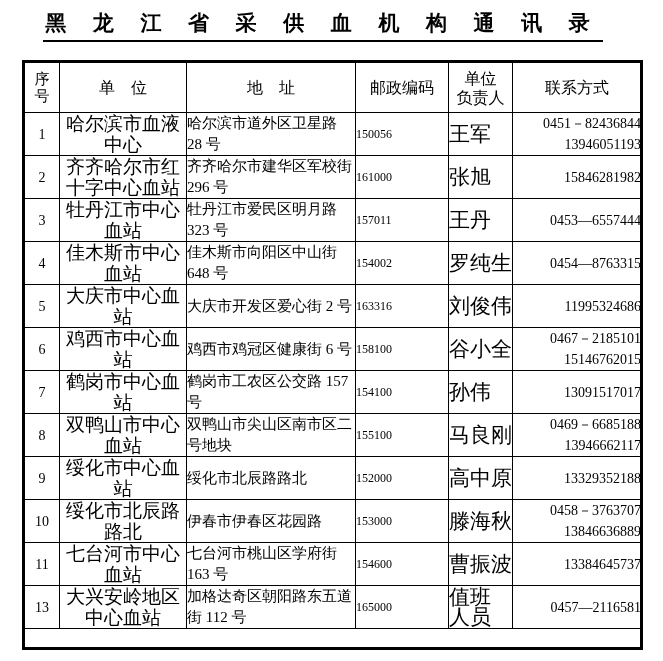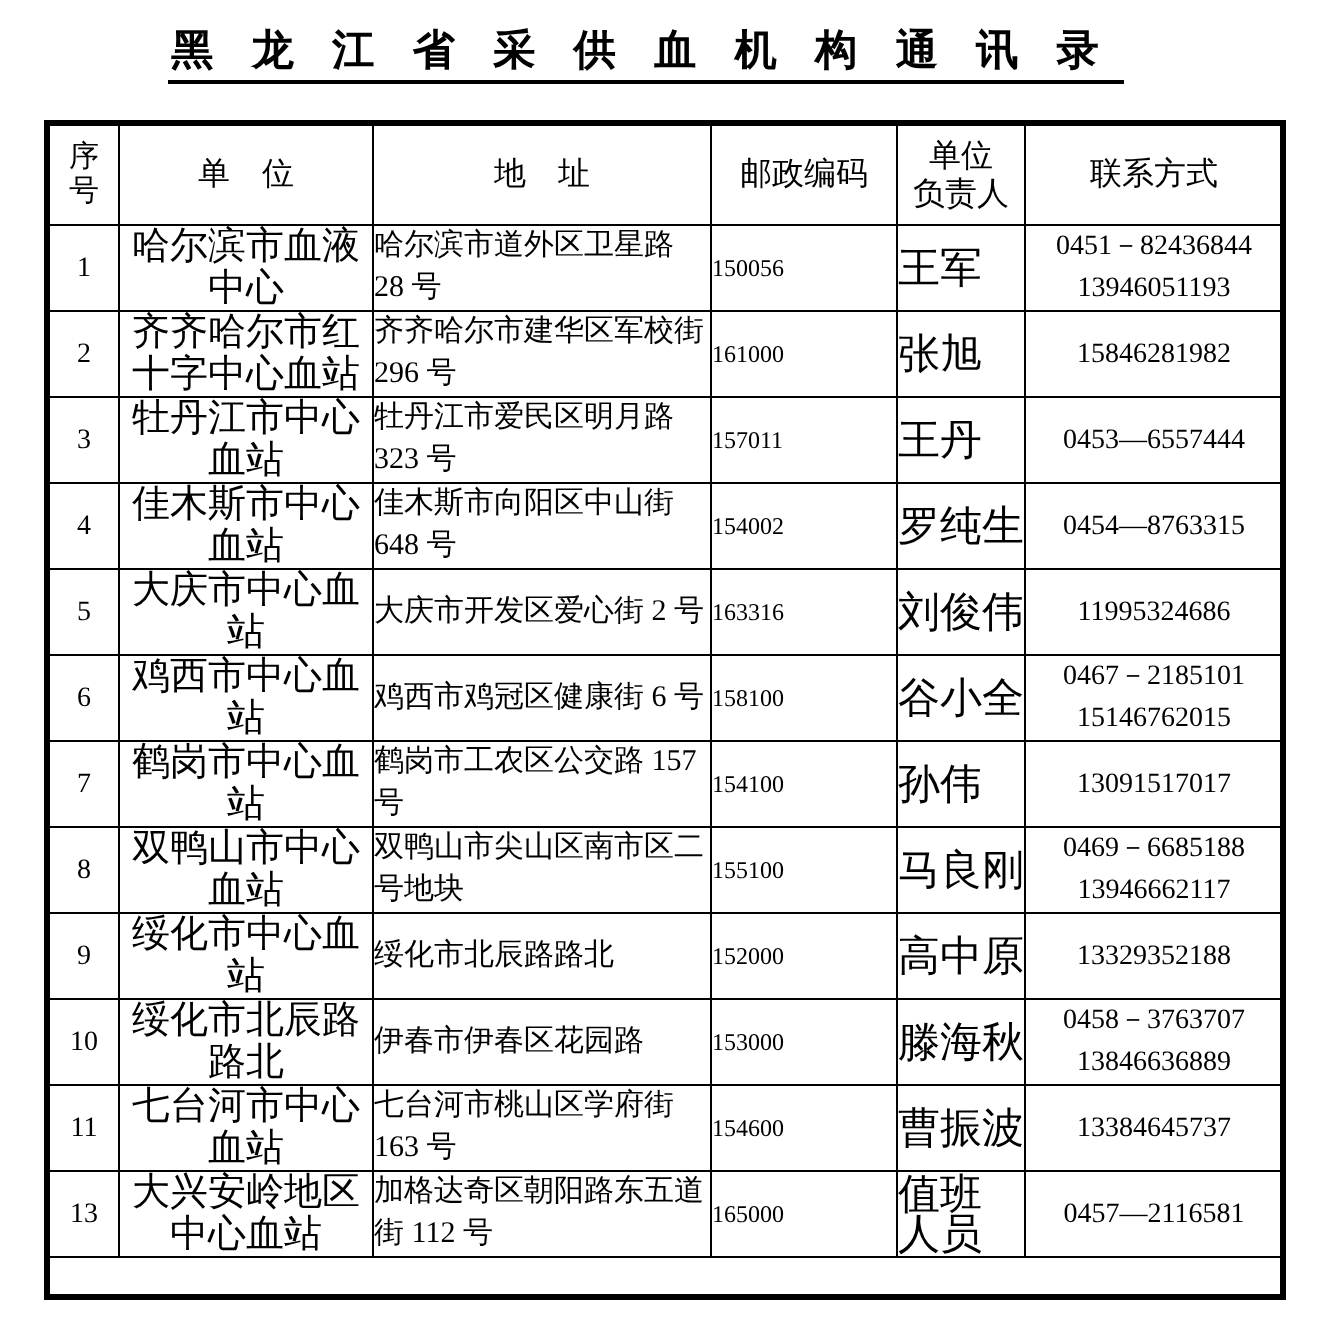--- a/index.html
+++ b/index.html
@@ -15,21 +15,21 @@
     overflow: hidden;
     position: relative;
   }
 
   #doc-title {
     position: absolute;
     left: 0;
     top: 12px;
     width: 646px;
     text-align: center;
-    font-family: Liberation Serif, serif;
+    font-family: Liberation Mono, monospace;
     font-size: 21px;
     font-weight: bold;
     letter-spacing: 7px;
     line-height: 26px;
     white-space: nowrap;
   }
   #doc-title .title-underline {
     display: inline-block;
     border-bottom: 2px solid #000;
     padding: 0 6px 2px 2px;
@@ -115,21 +115,21 @@
     text-align: left;
     font-size: 12px;
     padding-left: 10px;
   }
   td.d-head {
     font-size: 21px;
     line-height: 20px;
     margin-top: 12px;
   }
   td.d-tel {
-    text-align: center;
+    text-align: right;
     font-size: 14px;
     padding-left: 8px;
     line-height: 21px;
   }
   .tel-line { display: block; white-space: nowrap; }
   .hd-line { display: block; }
 </style>
 </head>
 <body>
 

